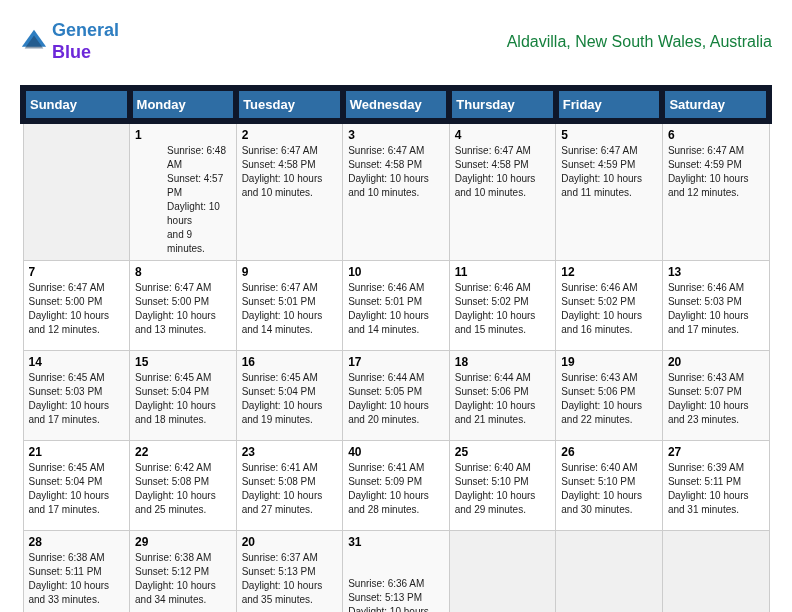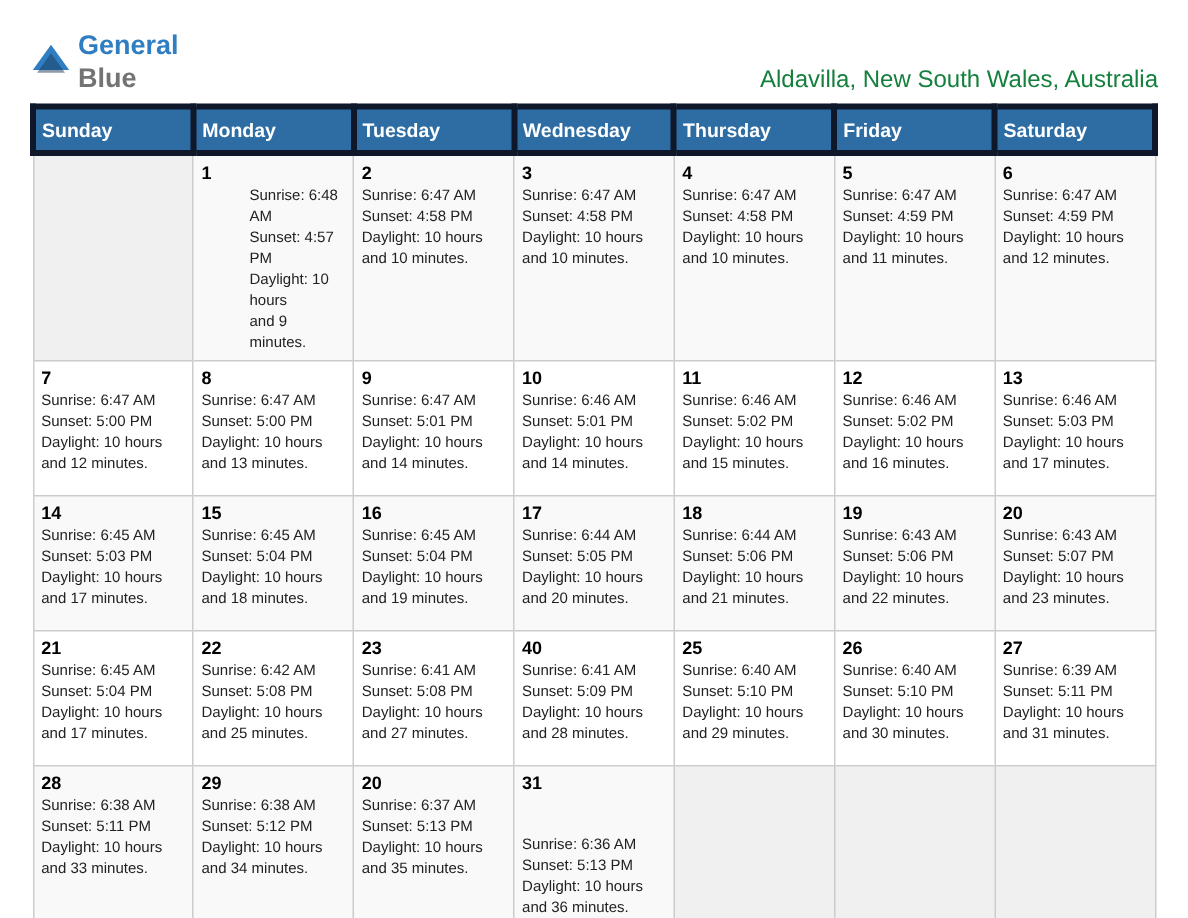--- a/index.html
+++ b/index.html
@@ -6,22 +6,22 @@
     body {
       font-family: Arial, sans-serif;
       background: #fff;
       width: 792px;
       min-height: 612px;
       padding: 20px;
     }
     .header-area {
       display: flex;
       justify-content: space-between;
-      align-items: flex-end;
-      margin-bottom: 6px;
+      align-items: center;
+      margin-bottom: 22px;
     }
     .logo {
       display: flex;
       align-items: center;
       gap: 4px;
     }
     .logo-text {
       font-size: 18px;
       font-weight: bold;
       color: #1a3a5c;
@@ -51,21 +51,21 @@
       border-collapse: collapse;
       font-size: 11px;
     }
     thead tr th {
       background-color: #2e6da4;
       color: white;
       padding: 6px 4px;
       text-align: left;
       font-size: 13px;
       font-weight: bold;
-      border: 4px solid #0f172a;
+      border: 6px solid #0f172a;
     }
     tbody tr td {
       border: 1px solid #ccc;
       padding: 4px 5px;
       vertical-align: top;
       width: calc(100% / 7);
       height: 90px;
     }
     tbody tr:nth-child(odd) td {
       background-color: #f9f9f9;
@@ -92,21 +92,21 @@
 <body>
 
 <div class="header-area">
   <div class="logo">
     <svg class="logo-icon" viewBox="0 0 30 30" xmlns="http://www.w3.org/2000/svg">
       <polygon points="15,2 28,20 2,20" fill="#2e7ec1"></polygon>
       <polygon points="15,8 25,22 5,22" fill="#1a3a5c" opacity="0.5"></polygon>
     </svg>
     <div class="logo-text">
       <div><span>General</span></div>
-      <div style="color:#737373">Blue</div>
+      <div style="color:#6d28d9">Blue</div>
     </div>
   </div>
   <div class="title-block">
     <div class="title-location">Aldavilla, New South Wales, Australia</div>
   </div>
 </div>
 
 <table>
   <thead>
     <tr>

